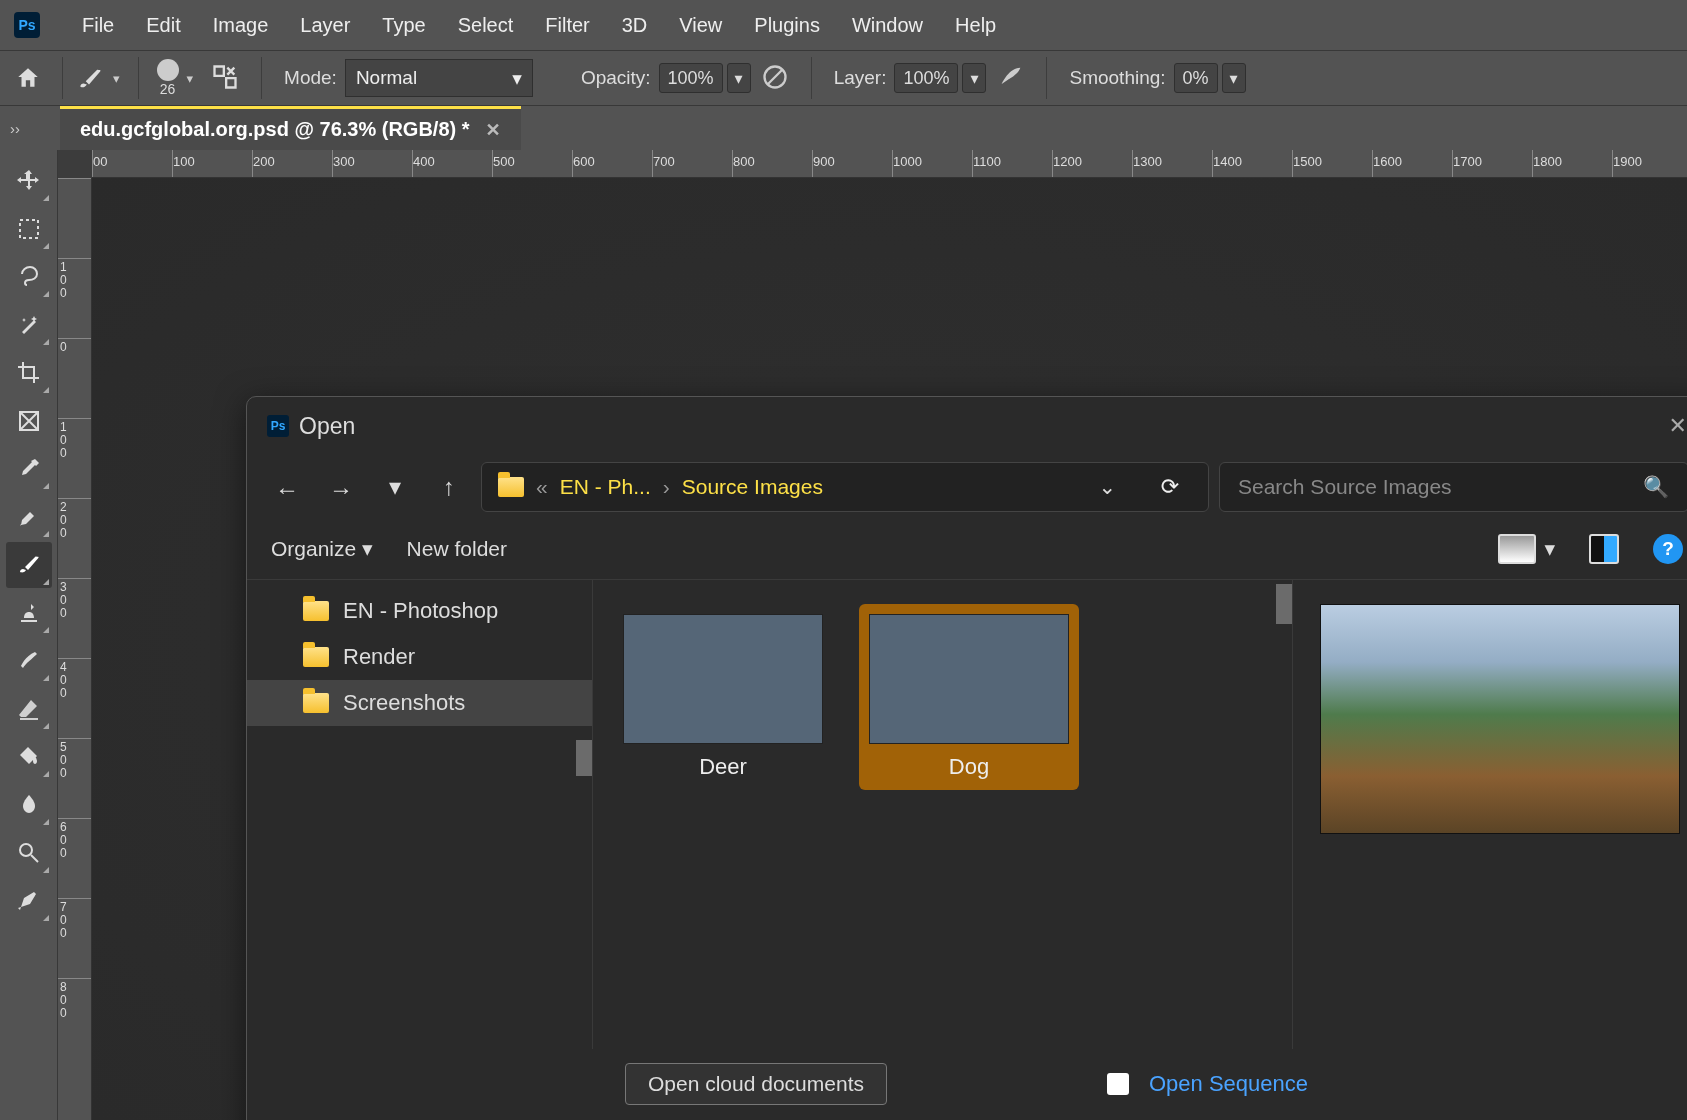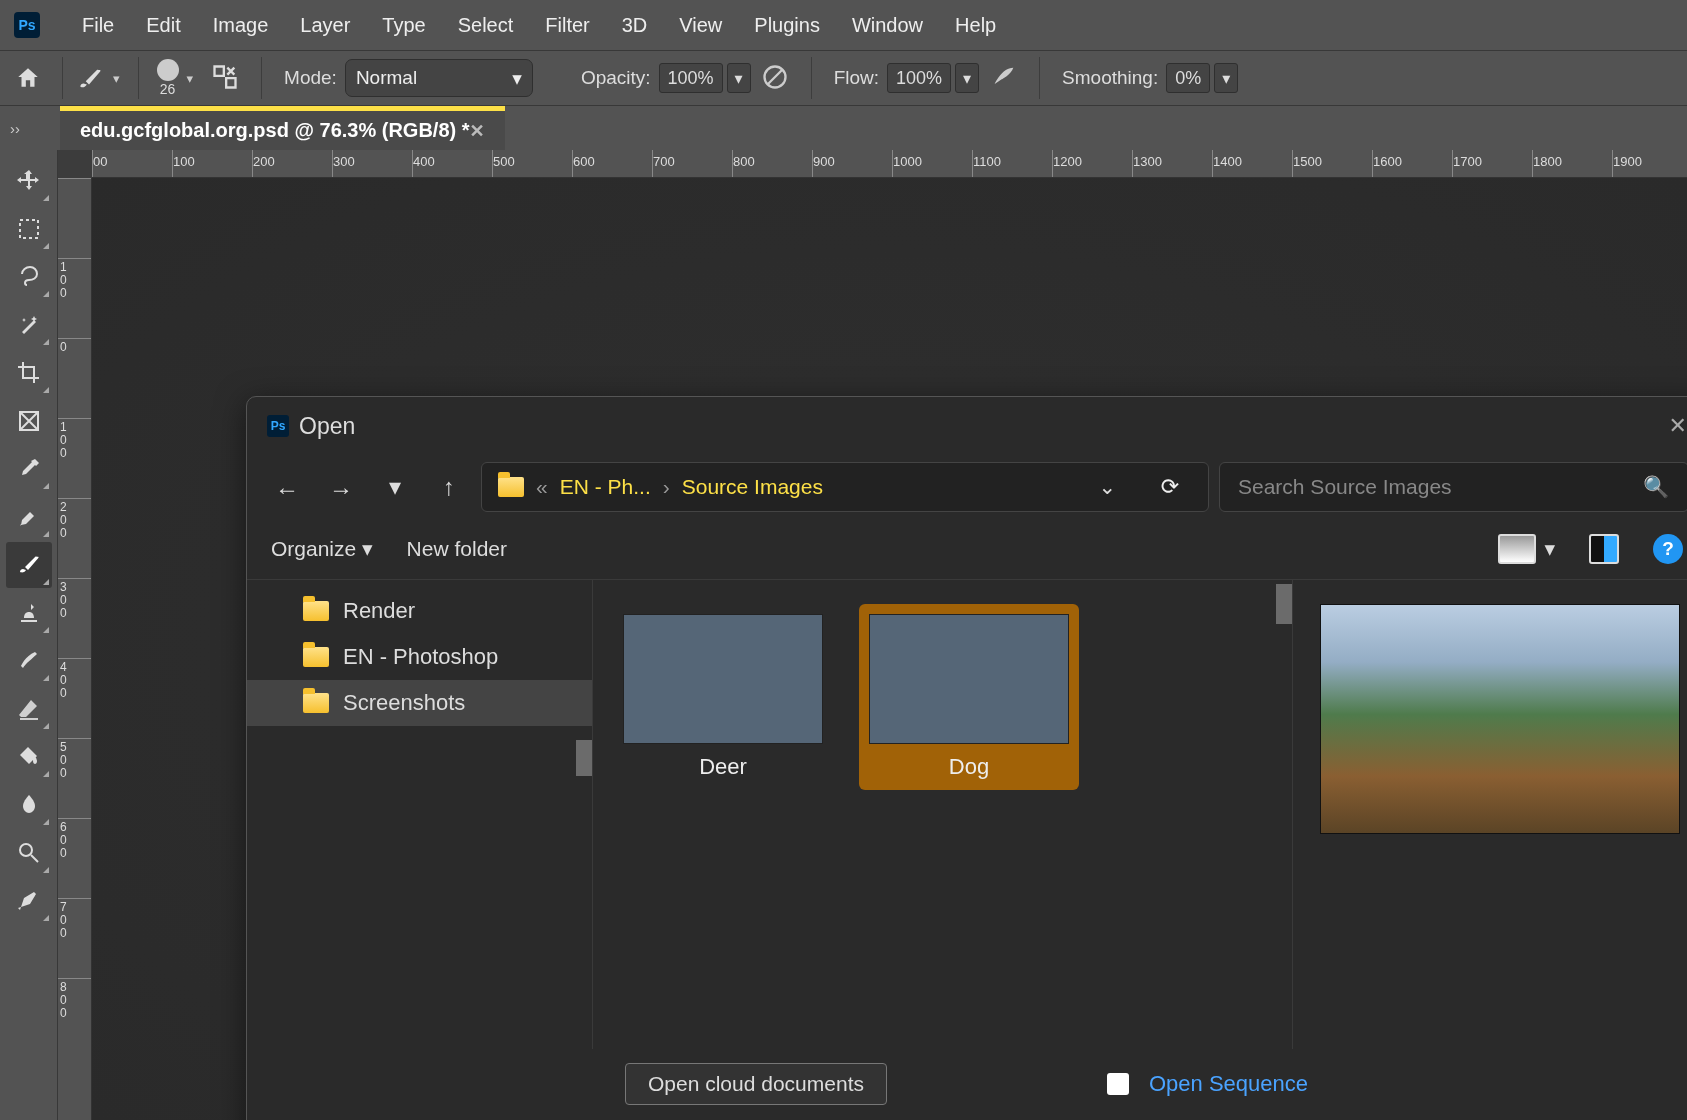--- a/index.html
+++ b/index.html
@@ -14,30 +14,30 @@
 .optbar { height:56px; background:#535353; display:flex; align-items:center; border-top:1px solid #383838; border-bottom:1px solid #383838; padding-left:4px; }
 .optbar .sep { width:1px; height:42px; background:#3d3d3d; margin:0 10px; }
 .optbar .home-btn { width:48px; height:40px; display:flex; align-items:center; justify-content:center; }
 .optbar .brush-ico { width:32px; display:flex; align-items:center; justify-content:center; }
 .optbar .chev { font-size:13px; color:#ccc; margin:0 8px; }
 .optbar .size-blob { display:flex; flex-direction:column; align-items:center; margin-left:8px; }
 .optbar .dot { width:22px; height:22px; border-radius:50%; background:#ccc; }
 .optbar .sizenum { font-size:14px; color:#ddd; }
 .optbar .swap-ico { width:30px; height:30px; margin:0 10px; }
 .optbar .lbl { font-size:19px; color:#ddd; margin-right:8px;margin-left:12px; }
-.optbar .drop { background:#444; border:1px solid #2f2f2f; height:32px; display:flex; align-items:center; padding:18px 10px; font-size:19px; color:#eee; min-width:188px; justify-content:space-between; border-radius:7px; }
+.optbar .drop { background:#444; border:1px solid #2f2f2f; height:32px; display:flex; align-items:center; padding:18px 10px; font-size:19px; color:#eee; min-width:188px; justify-content:space-between; border-radius:0; }
 .optbar .valbox { display:flex; }
 .optbar .valtext { background:#444; border:1px solid #2f2f2f; height:30px; padding:0 8px; font-size:18px; display:flex; align-items:center; border-radius:3px; }
 .optbar .pct-chev { background:#444; border:1px solid #2f2f2f; height:30px; width:24px; display:flex; align-items:center; justify-content:center; margin-left:4px; border-radius:3px; }
 .optbar .ico { width:30px; height:30px; margin:0 10px; }
 
 
 .tabrow { height:44px; background:#535353; display:flex; align-items:stretch; }
 .expand-btn { width:60px; display:flex; align-items:center; padding-left:10px; color:#ccc; font-size:15px; }
-.doc-tab { background:#4a4a4a; display:flex; align-items:center; padding:0 20px; font-size:20px; font-weight:600; color:#fff; border-top:5px solid #fde047; }
+.doc-tab { background:#4a4a4a; display:flex; align-items:center; padding:0 20px; font-size:20px; font-weight:600; color:#fff; gap:16px; border-top:3px solid #fde047; }
 .doc-tab .x { font-size:18px; color:#bbb; }
 
 
 .workrow { display:flex; height:calc(1120px - 50px - 56px - 44px); }
 .lefttools { width:58px; background:#535353; border-right:1px solid #383838; display:flex; flex-direction:column; align-items:center; padding-top:8px; gap:2px; }
 .tool { width:46px; height:46px; display:flex; align-items:center; justify-content:center; color:#ddd; position:relative; border-radius:3px; }
 .tool.sel { background:#3a3a3a; }
 .tool .tri { position:absolute; right:3px; bottom:3px; width:0; height:0; border-right:6px solid #aaa; border-top:6px solid transparent; }
 .stage { flex:1; position:relative; background:#3c3c3c; }
 .ruler-h { position:absolute; left:34px; right:0; top:0; height:28px; background:#535353; border-bottom:1px solid #333; display:flex; font-size:13px; color:#ddd; overflow:hidden; }
@@ -150,21 +150,21 @@
     <div class="valtext">100%</div>
     <div class="pct-chev">▾</div>
   </div>
   <div class="ico">
     <svg width="28" height="28" viewBox="0 0 24 24" fill="none" stroke="#ccc" stroke-width="2">
         <circle cx="12" cy="12" r="9"></circle>
         <path d="M6 18L18 6"></path>
       </svg>
   </div>
   <div class="sep"></div>
-  <span class="lbl">Flow:</span>
+  <span class="lbl">Layer:</span>
   <div class="valbox">
     <div class="valtext">100%</div>
     <div class="pct-chev">▾</div>
   </div>
   <div class="ico">
     <svg width="30" height="28" viewBox="0 0 24 24" fill="#ccc">
         <path d="M4 18c0 0 6-14 16-14-2 6-10 10-10 10l-6 4z"></path>
       </svg>
   </div>
   <div class="sep"></div>
@@ -359,25 +359,25 @@
             <span>▾</span>
         </div>
         <div class="preview-btn"></div>
         <div class="help-btn">?</div>
       </div>
 
       <div class="dlg-body">
         <div class="tree">
           <div class="tree-item">
               <div class="folder-ico"></div>
-              <span>Render</span>
+              <span>EN - Photoshop</span>
             </div>
           <div class="tree-item">
               <div class="folder-ico"></div>
-              <span>EN - Photoshop</span>
+              <span>Render</span>
             </div>
           <div class="tree-item sel">
               <div class="folder-ico"></div>
               <span>Screenshots</span>
             </div>
           <div class="tree-scroll"></div>
         </div>
         <div class="thumbs">
           <div class="thumb">
             <div class="img deer-img"></div>

